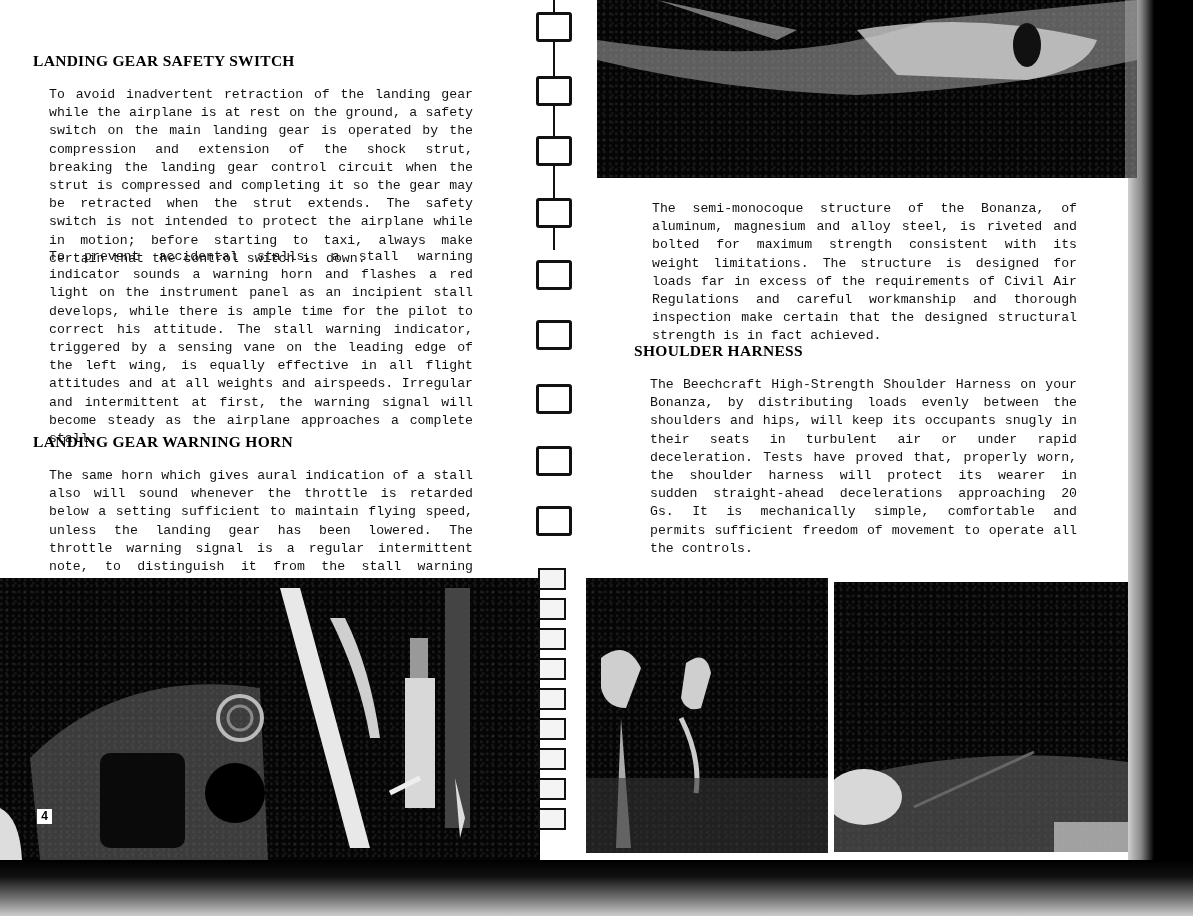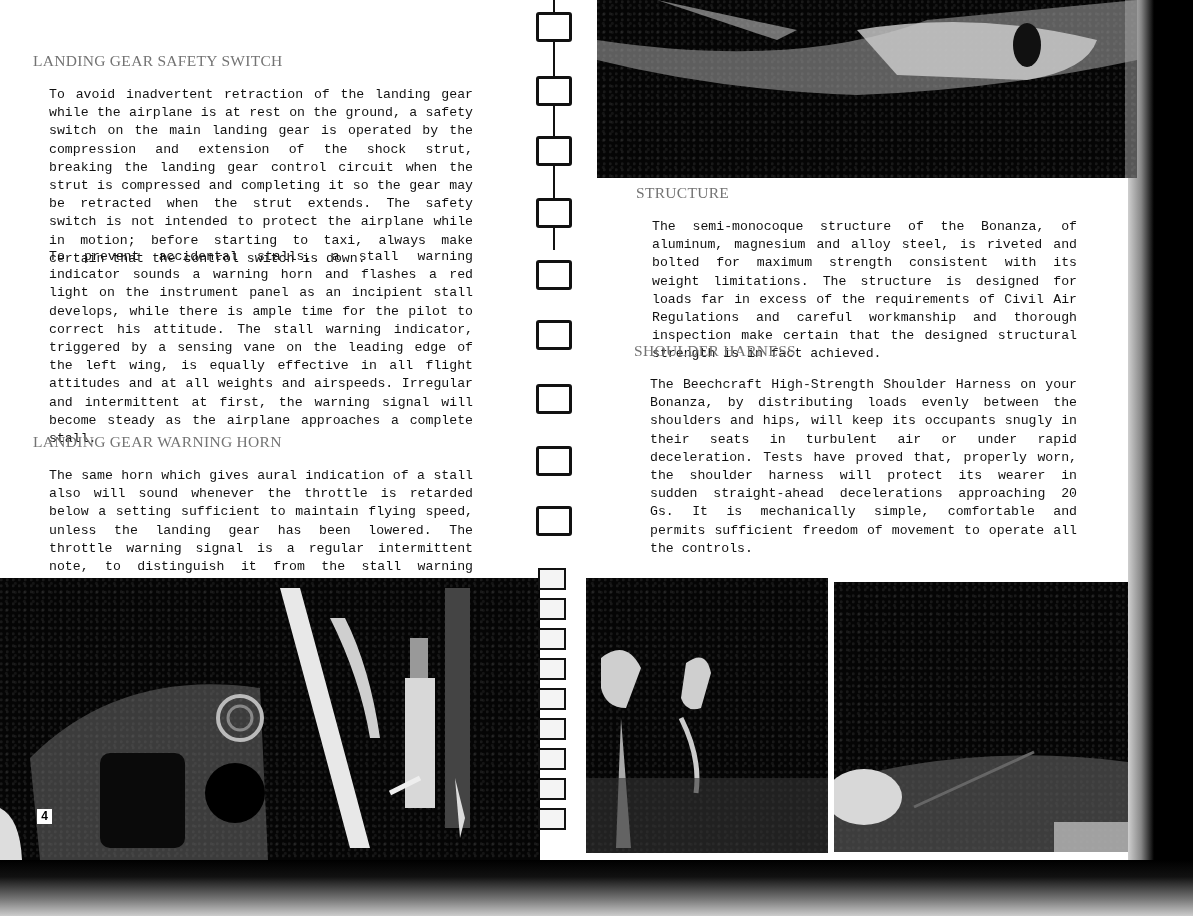--- a/index.html
+++ b/index.html
@@ -11,22 +11,22 @@
     }
     .abs { position: absolute; }
 
     
     .left-page { left: 0; top: 0; width: 540px; height: 916px; background: #fff; }
     .right-page { left: 540px; top: 0; width: 600px; height: 860px; background: #fff; }
 
     .section { position: absolute; }
     .section h2 {
       margin: 0 0 4px 0;
-      font-size: 15.5px; font-weight: normal; letter-spacing: 0.3px;
-      color: #737373;
+      font-size: 15.5px; font-weight: bold; letter-spacing: 0.3px;
+      color: #000000;
     }
     .section p {
       margin: 16px;
       font-size: 13.2px; line-height: 18.2px;
       text-align: justify; text-align-last: left;
       color: #111;
       font-family: Liberation Mono, monospace;
     }
 
     
@@ -122,21 +122,20 @@
   <svg width="540" height="178" style="position:absolute;left:0;top:0">
     <path d="M0 40 Q200 70 330 20 L540 0 L540 60 Q400 90 260 95 Q120 90 0 60 Z" fill="#9a9a9a" opacity="0.6"></path>
     <path d="M260 30 Q380 10 500 40 Q490 70 430 80 L300 75 Z" fill="#d0d0d0" opacity="0.8"></path>
     <ellipse cx="430" cy="45" rx="14" ry="22" fill="#111"></ellipse>
     <path d="M60 0 L200 30 L180 40 Z" fill="#bbb" opacity="0.6"></path>
     <rect x="528" y="0" width="12" height="178" fill="#aaa" opacity="0.5"></rect>
   </svg>
 </div>
 
 <div class="section" style="left:636px; top:184px; width:457px;">
-  <h2>STRUCTURE</h2>
   <p>The semi-monocoque structure of the Bonanza, of aluminum, magnesium and alloy steel, is riveted and bolted for maximum strength consistent with its weight limitations. The structure is designed for loads far in excess of the requirements of Civil Air Regulations and careful workmanship and thorough inspection make certain that the designed structural strength is in fact achieved.</p>
 </div>
 
 <div class="section" style="left:634px; top:342px; width:459px;">
   <h2>SHOULDER HARNESS</h2>
   <p>The Beechcraft High-Strength Shoulder Harness on your Bonanza, by distributing loads evenly between the shoulders and hips, will keep its occupants snugly in their seats in turbulent air or under rapid deceleration. Tests have proved that, properly worn, the shoulder harness will protect its wearer in sudden straight-ahead decelerations approaching 20 Gs. It is mechanically simple, comfortable and permits sufficient freedom of movement to operate all the controls.</p>
 </div>
 
 <div class="photo" style="left:586px; top:578px; width:242px; height:275px;">
   <div class="noise"></div>

